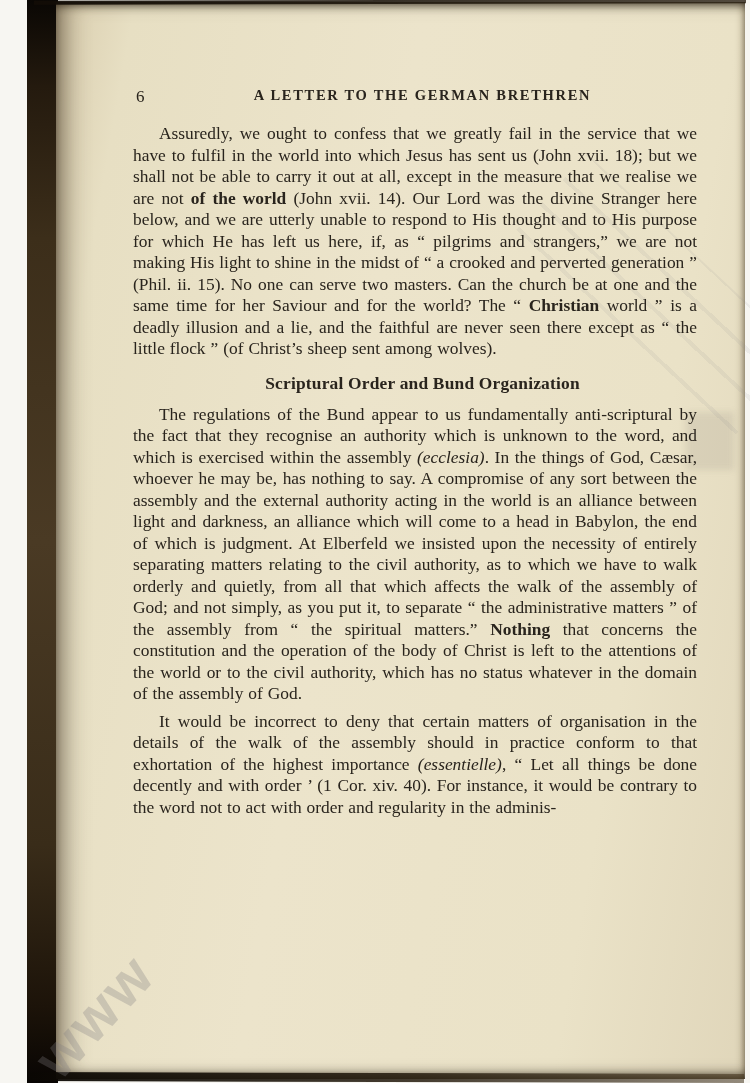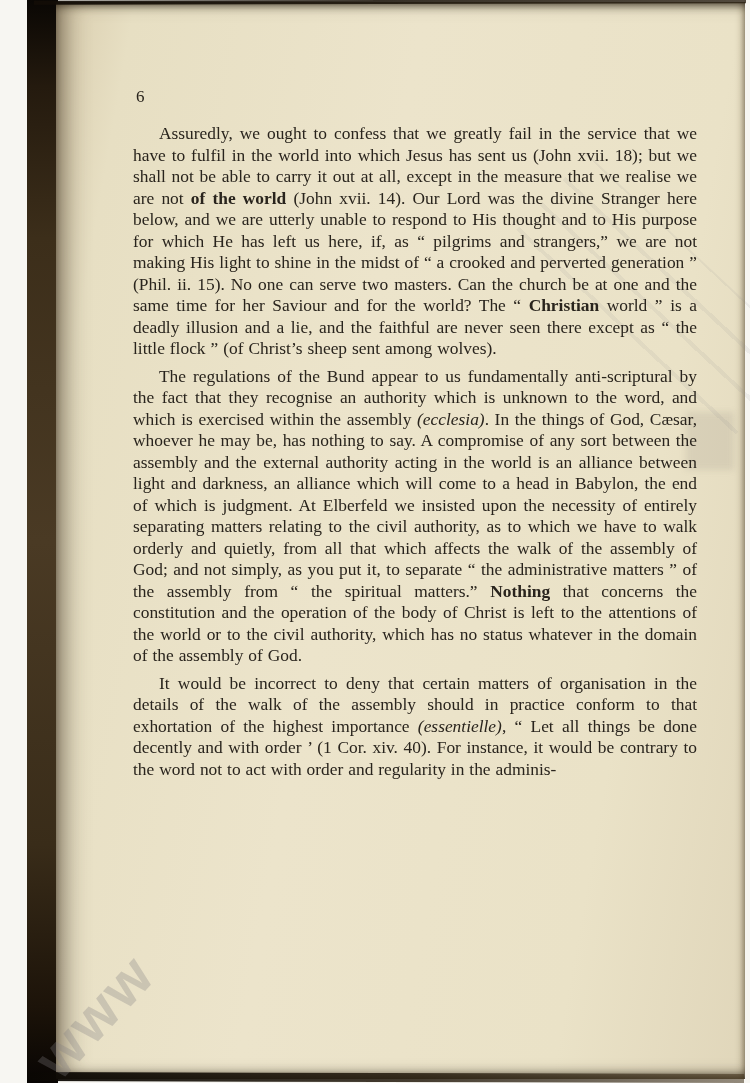--- a/index.html
+++ b/index.html
@@ -91,24 +91,26 @@
   <div class="edge-top"></div>
   <div class="edge-bottom"></div>
 
   <div class="ghost-marks"></div>
   <div class="bleed-patch"></div>
 
   <div class="content">
 
     <div class="pageheader">
       <span class="pnum">6</span>
+      <span class="ptitle">A LETTER TO THE GERMAN BRETHREN</span>
     </div>
 
     <p class="para"><span>Assuredly, we ought to confess that we greatly fail in the service that we have to fulfil in the world into which Jesus has sent us (John xvii. 18); but we shall not be able to carry it out at all, except in the measure that we realise we are not </span><span style="font-weight: bold;">of the world</span><span> (John xvii. 14).  Our Lord was the divine Stranger here below, and we are utterly unable to respond to His thought and to His purpose for which He has left us here, if, as “ pilgrims and strangers,” we are not making His light to shine in the midst of “ a crooked and perverted generation ” (Phil. ii. 15).  No one can serve two masters. Can the church be at one and the same time for her Saviour and for the world?   The “ </span><span style="font-weight: bold;">Christian</span><span> world ” is a deadly illusion and a lie, and the faithful are never seen there except as “ the little flock ” (of Christ’s sheep sent among wolves).</span></p>
 
+    <h2 class="heading">Scriptural Order and Bund Organization</h2>
 
     <p class="para"><span>The regulations of the Bund appear to us fundamentally anti-scriptural by the fact that they recognise an authority which is unknown to the word, and which is exercised within the assembly </span><span style="font-style: italic;">(ecclesia)</span><span>.  In the things of God, Cæsar, whoever he may be, has nothing to say.  A compromise of any sort between the assembly and the external authority acting in the world is an alliance between light and darkness, an alliance which will come to a head in Babylon, the end of which is judgment.  At Elberfeld we insisted upon the necessity of entirely separating matters relating to the civil authority, as to which we have to walk orderly and quietly, from all that which affects the walk of the assembly of God; and not simply, as you put it, to separate “ the administrative matters ” of the assembly from “ the spiritual matters.” </span><span style="font-weight: bold;">Nothing</span><span> that concerns the constitution and the operation of the body of Christ is left to the attentions of the world or to the civil authority, which has no status whatever in the domain of the assembly of God.</span></p>
 
     <p class="para"><span>It would be incorrect to deny that certain matters of organisation in the details of the walk of the assembly should in practice conform to that exhortation of the highest importance </span><span style="font-style: italic;">(essentielle)</span><span>,  “ Let all things be done decently and with order ’ (1 Cor. xiv. 40).  For instance, it would be contrary to the word not to act with order and regularity in the adminis-</span></p>
 
   </div>
 
   <div class="watermark">www</div>
 
 </div>

